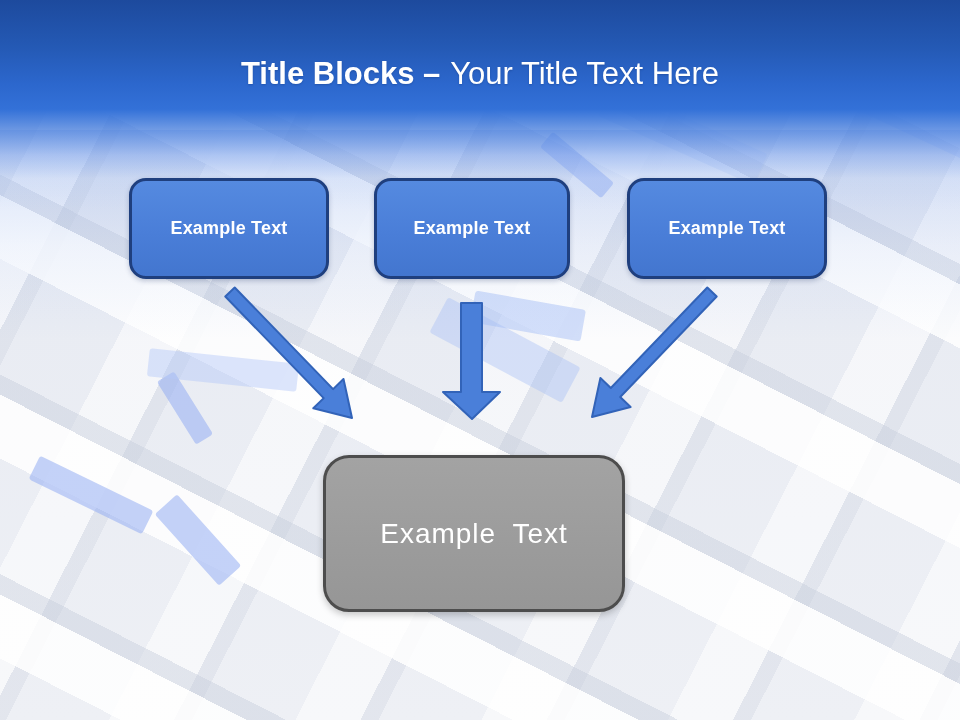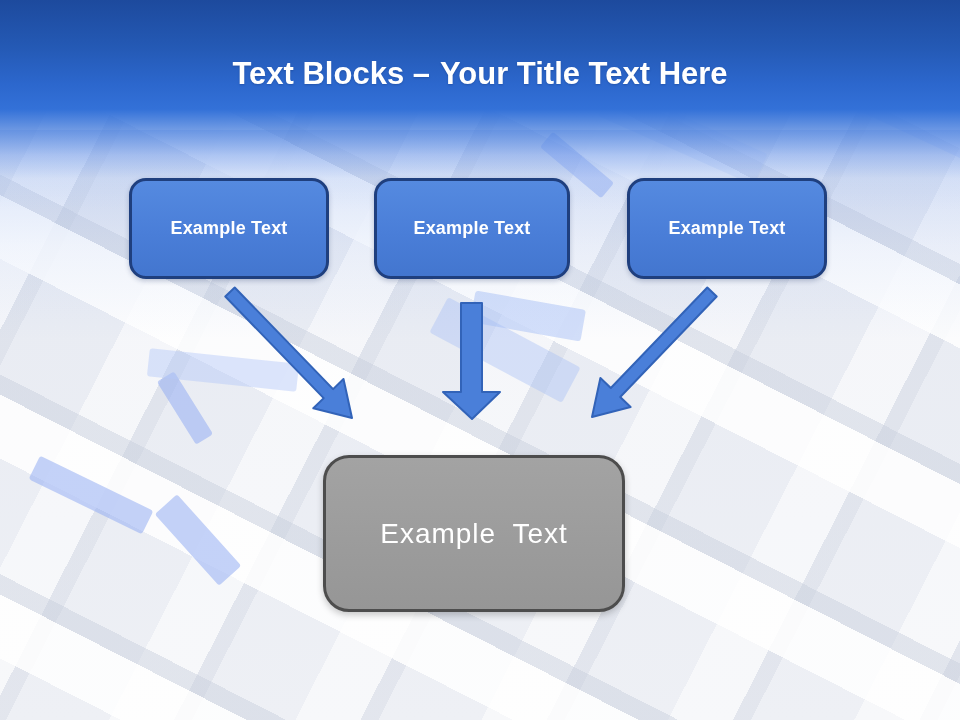--- a/index.html
+++ b/index.html
@@ -48,21 +48,21 @@
       rgba(77,130,222,0.75) 63%, rgba(120,160,235,0.45) 74%,
       rgba(190,210,245,0.18) 85%, rgba(255,255,255,0) 100%);
   }
   .title{
     position:absolute;left:0;right:0;top:54px;z-index:4;
     margin:0;text-align:center;color:#ffffff;
     font-size:31px;line-height:40px;font-weight:400;
     text-shadow:0 1px 2px rgba(10,30,80,0.25);
   }
   .title .t-bold{font-weight:700;}
-  .title .t-reg{font-weight:700;margin-left:0.32em;}
+  .title .t-reg{font-weight:400;margin-left:0.32em;}
   
   .block{
     position:absolute;top:178px;width:200px;height:101px;z-index:5;
     background:linear-gradient(180deg,#558ae0 0%,#4a7ed8 55%,#4376cf 100%);
     border:3px solid #1f3f7e;border-radius:17px;
     box-sizing:border-box;
     display:flex;align-items:center;justify-content:center;
     box-shadow:0 2px 5px rgba(25,45,95,0.25);
     cursor:pointer;
   }
@@ -101,21 +101,21 @@
     <div class="beam b4"></div>
     <div class="beam b5"></div>
     <div class="beam b6"></div>
     <div class="beam b7"></div>
     <div class="beam b8"></div>
     <div class="beam b9"></div>
   </div>
   <div class="haze"></div>
 
   <div class="banner"></div>
-  <h1 class="title"><span class="t-bold">Text Blocks –</span><span class="t-reg">Your Title Text Here</span></h1>
+  <h1 class="title"><span class="t-bold">Title Blocks –</span><span class="t-reg">Your Title Text Here</span></h1>
 
   <svg class="arrows" width="960" height="720" viewBox="0 0 960 720">
     <path d="M225.3,296.5 L323.7,398.1 L313.3,408.2 L352,418 L343.5,379.0 L333.1,389.1 L234.7,287.5 Z" fill="#4A7FD9" stroke="#3263B8" stroke-width="2" stroke-linejoin="round"></path>
     <path d="M461,303 L461,392 L443,392 L472,419 L500,392 L482,392 L482,303 Z" fill="#4A7FD9" stroke="#3263B8" stroke-width="2" stroke-linejoin="round"></path>
     <path d="M716.7,296.5 L620.2,397.0 L630.6,407.0 L592,417 L600.4,378.0 L610.8,388.0 L707.3,287.5 Z" fill="#4A7FD9" stroke="#3263B8" stroke-width="2" stroke-linejoin="round"></path>
   </svg>
 
   <div class="block block-1">
     <span class="block-label">Example Text</span>
   </div>

